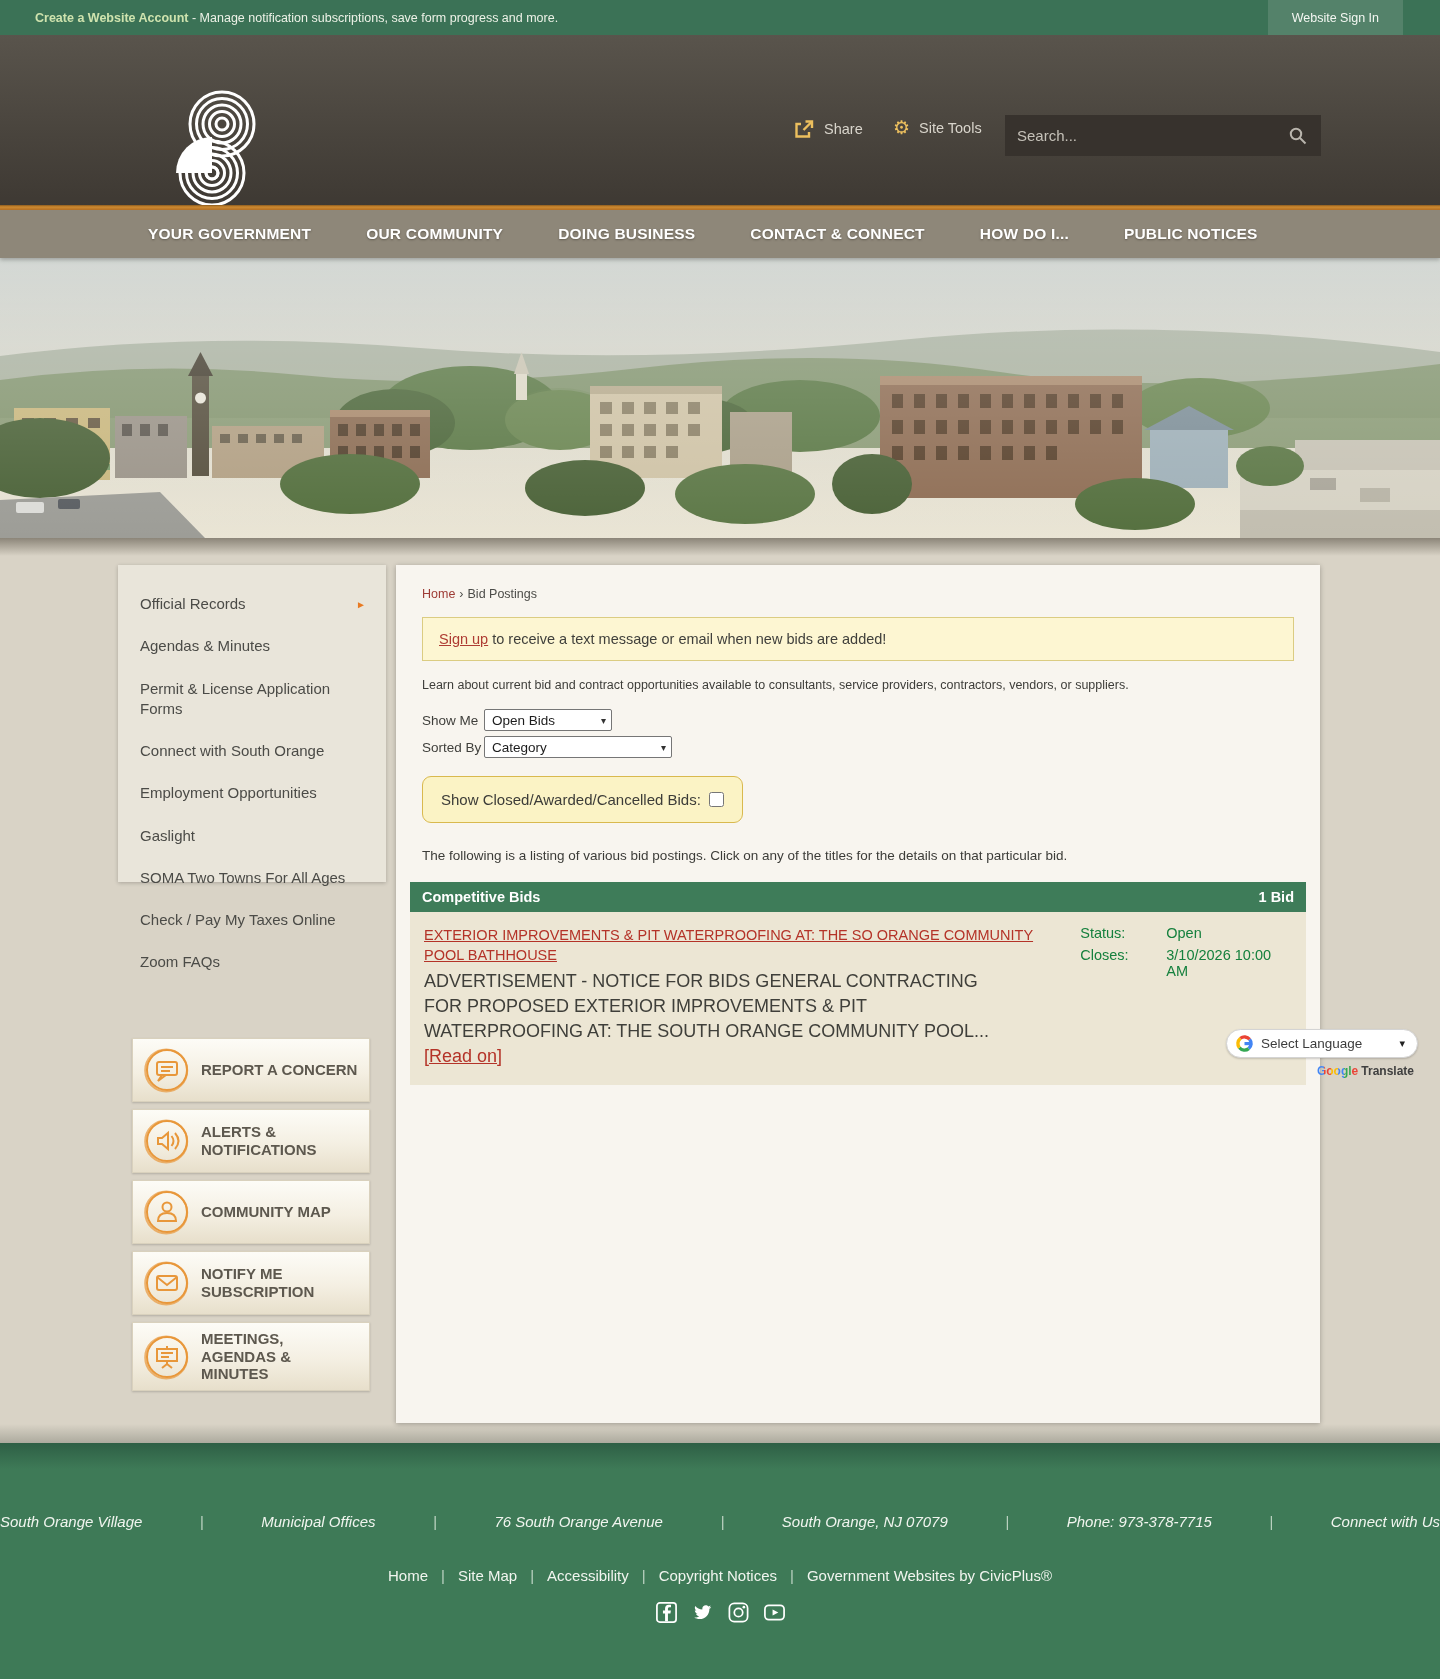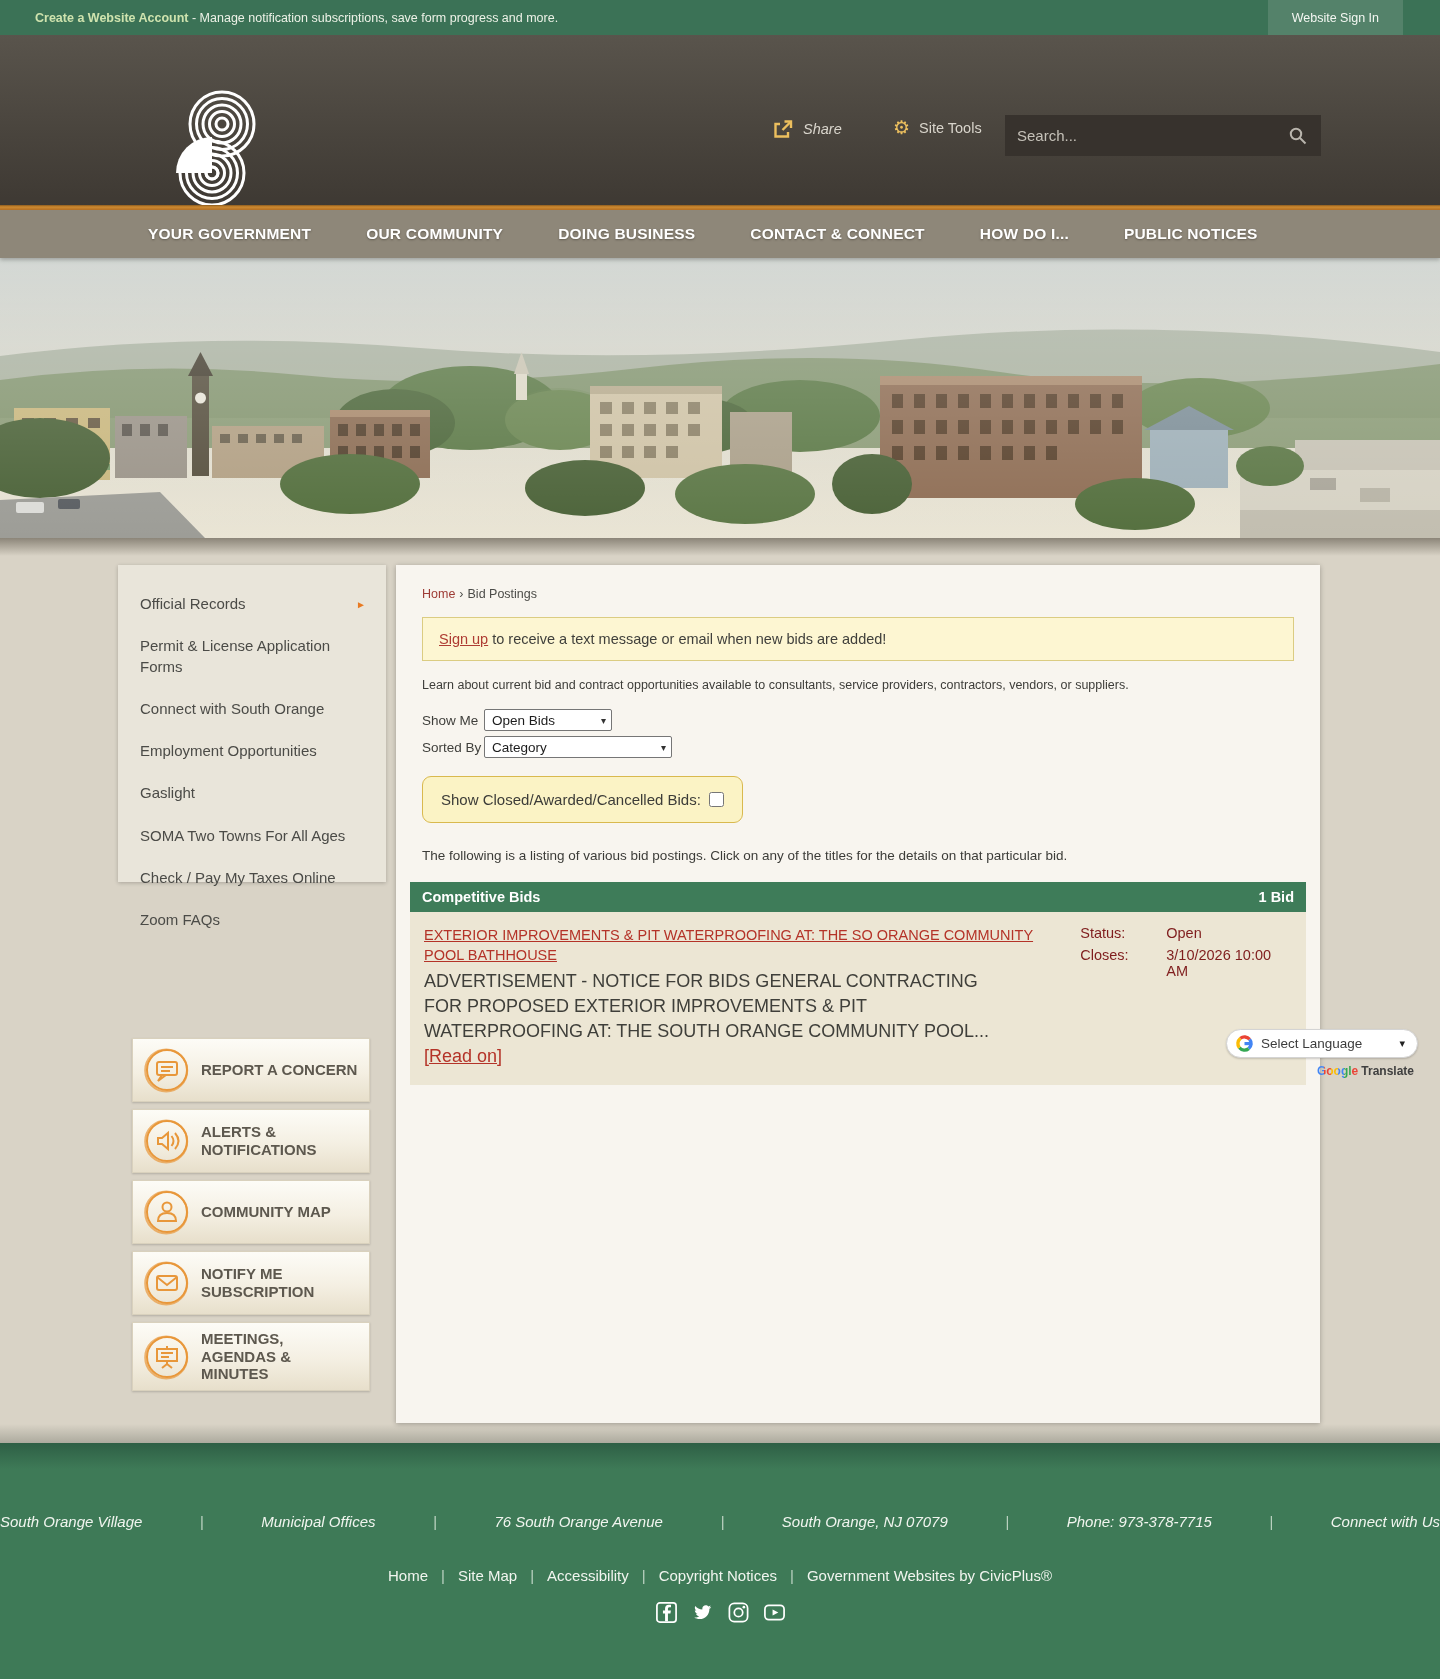--- a/index.html
+++ b/index.html
@@ -26,21 +26,21 @@
     background:linear-gradient(180deg,#8a5a1e,#cd8930 40%,#b26f24); z-index:21; }
 
   .logo { position:absolute; left:165px; top:52px; display:flex; align-items:center; gap:14px; }
   .logo-text { color:#fff; line-height:1; }
   .logo-text .l1,.logo-text .l2 { font-size:31px; font-weight:bold; letter-spacing:1px; }
   .logo-text .l2 { margin-top:5px; }
   .logo-text .l3 { font-size:16px; font-weight:bold; letter-spacing:3.5px; margin-top:7px; }
 
   .hdr-tool { position:absolute; top:83px; display:flex; align-items:center; gap:9px;
     color:#d9d5cc; font-size:14.5px; cursor:pointer; }
-  .hdr-tool.share { left:772px;font-style:italic; }
+  .hdr-tool.share { left:793px; }
   .hdr-tool.sitetools { left:893px; }
   .gear-glyph { font-size:19px; color:#ecbf5e; line-height:1; }
 
   .searchbox { position:absolute; left:1005px; top:80px; width:316px; height:41px;
     background:#37322d; display:flex; align-items:center; padding:0 12px; }
   .searchbox input { flex:1; background:transparent; border:none; outline:none;
     color:#7dd3fc; font-size:15px; font-family:"Liberation Sans",sans-serif; }
   .searchbox input::placeholder { color:#c5c1b8; }
 
   
@@ -104,21 +104,21 @@
   .bid-table { margin:19px auto 0; width:896px; }
   .bid-head { height:30px; background:#3e7c59; color:#fff; display:flex; align-items:center;
     justify-content:space-between; padding:0 12px; font-weight:bold; font-size:14.5px; }
   .bid-row { background:#ece6d4; padding:13px 14px 16px; display:flex; }
   .bid-left { width:628px; }
   .bid-title { display:inline; color:#b43328; text-decoration:underline; font-size:14.5px;
     line-height:1.4; cursor:pointer; }
   .bid-desc { margin-top:3px; font-size:18px; line-height:1.4; color:#3f3f3a; width:580px; }
   .read-on { color:#b43328; text-decoration:underline; cursor:pointer; }
   .bid-meta { margin-left:40px; display:grid; grid-template-columns:64px auto;
-    column-gap:22px; row-gap:6px; align-content:start; font-size:14.5px; color:#7f1d1d; }
+    column-gap:22px; row-gap:6px; align-content:start; font-size:14.5px; color:#15803d; }
 
   
   .gt-widget { position:absolute; left:1226px; top:1029px; z-index:7; }
   .gt-pill { width:192px; height:29px; background:#fff; border:1px solid #d4d4d4;
     border-radius:15px; display:flex; align-items:center; padding:0 12px 0 8px;
     box-shadow:0 1px 2px rgba(0,0,0,.18); cursor:pointer; }
   .gt-pill .gt-label { flex:1; font-size:13.5px; color:#3c3c3c; margin-left:7px; }
   .gt-pill .chev { font-size:11px; color:#222; }
   .gt-attr { margin-top:6px; text-align:right; font-size:12px; font-weight:bold; padding-right:4px; }
   .gt-google { background:linear-gradient(90deg,#4285F4 0 17%,#EA4335 17% 33%,#FBBC05 33% 50%,#4285F4 50% 66%,#34A853 66% 83%,#EA4335 83% 100%);
@@ -345,20 +345,23 @@
   </svg>
 </div>
 <div class="hero-shadow"></div>
 
 <div class="side-panel">
   <div class="side-item">
     <span>Official Records</span>
     <span class="arrow">►</span>
   </div>
   <div class="side-item">
+      <span>Agendas &amp; Minutes</span>
+    </div>
+  <div class="side-item">
       <span>Permit &amp; License Application Forms</span>
     </div>
   <div class="side-item">
       <span>Connect with South Orange</span>
     </div>
   <div class="side-item">
       <span>Employment Opportunities</span>
     </div>
   <div class="side-item">
       <span>Gaslight</span>

